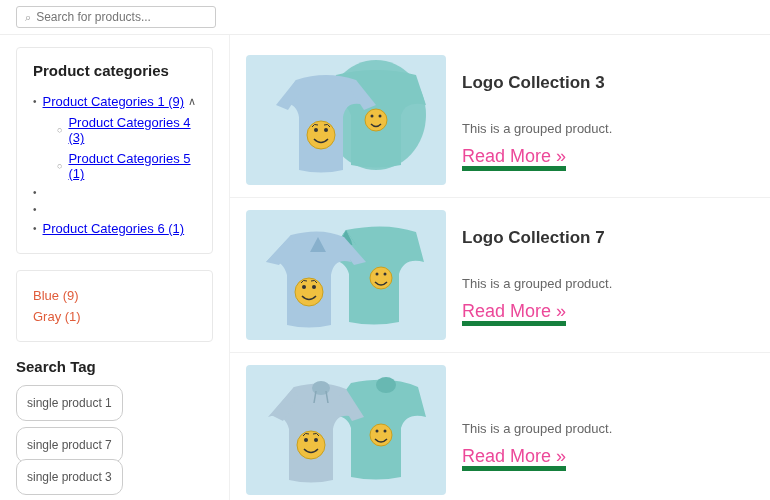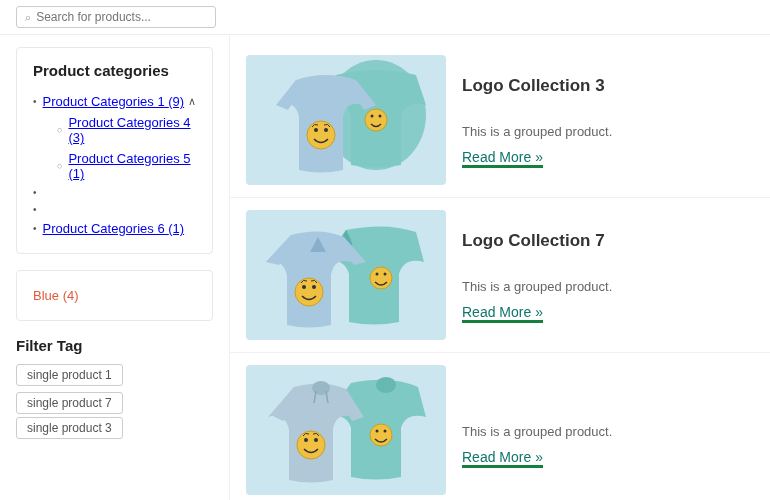--- a/index.html
+++ b/index.html
@@ -108,22 +108,22 @@
       color: #222;
       margin-bottom: 10px;
     }
     .tags-row {
       display: flex;
       flex-wrap: wrap;
       gap: 6px;
     }
     .tag-pill {
       border: 1px solid #ccc;
-      border-radius: 3px;
-      padding: 3px 10px;
+      border-radius: 10px;
+      padding: 10px 10px;
       font-size: 12px;
       color: #555;
       cursor: pointer;
       background: #fff;
     }
 
     
     .content-area {
       flex: 1;
       overflow-y: auto;
@@ -173,24 +173,24 @@
       color: #333;
       margin-bottom: 5px;
     }
     .product-desc {
       font-size: 13px;
       color: #666;
       margin-bottom: 10px;
       margin-top: 28px;
     }
     .read-more {
-      color: #0f766e;
+      color: #ec4899;
       text-decoration: none;
-      font-size: 14px;
-      border-bottom: 3px solid #15803d;
+      font-size: 18px;
+      border-bottom: 5px solid #15803d;
     }
   </style>
 </head>
 <body>
 
 <div class="top-search">
   <div class="search-box">
     <span class="search-icon">⌕</span>
     <input class="search-input" type="text" placeholder="Search for products..." style="">
   </div>
@@ -227,25 +227,26 @@
         <span class="bullet">•</span>
       </div>
 
       <div class="category-main-row">
         <span class="bullet">•</span>
         <a href="#">Product Categories 6 <span>(1)</span></a>
       </div>
     </div>
 
     <div class="sidebar-card">
-      <a href="#" class="filter-color-item">Blue (4)</a>
+      <a href="#" class="filter-color-item">Blue (9)</a>
+      <a href="#" class="filter-color-item">Gray (1)</a>
     </div>
 
     <div class="product-tag-section">
-      <div class="product-tag-title">Filter Tag</div>
+      <div class="product-tag-title">Search Tag</div>
       <div class="tags-row">
         <span class="tag-pill">single product 1</span>
         <span class="tag-pill">single product 7</span>
       </div>
       <div style="margin-top:6px;">
         <span class="tag-pill">single product 3</span>
       </div>
 
     </div>
 

